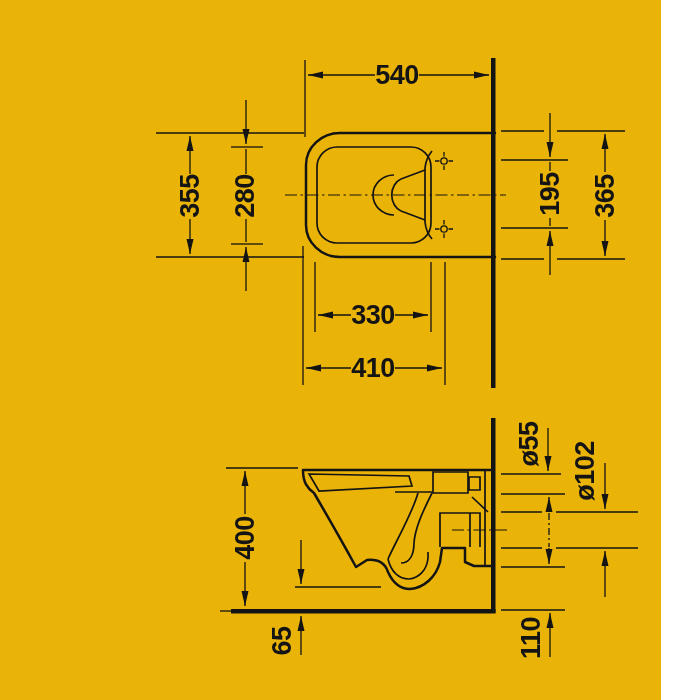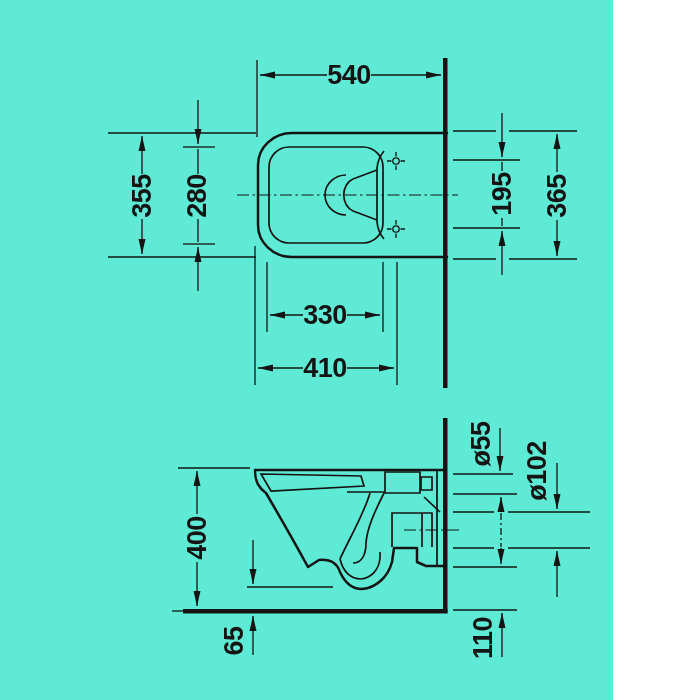--- a/index.html
+++ b/index.html
@@ -1,16 +1,16 @@
 <!DOCTYPE html>
 <html><head>
 <meta charset="utf-8">
 <style>
   html,body{margin:0;padding:0;background:#ffffff;}
-  .canvas{position:relative;width:613px;height:700px;background:#5eead4;overflow:hidden;}
+  .canvas{position:relative;width:613px;height:700px;background:#eab308;overflow:hidden;padding-left:48px;}
   svg{display:block;}
   svg text{
     font-family:"Liberation Sans", sans-serif;
     font-weight:bold;
     font-size:27px;
     letter-spacing:-0.5px;
     fill:#141414;
   }
   .thin{stroke:#141414;stroke-width:1.3;fill:none;}
   .med{stroke:#141414;stroke-width:1.7;fill:none;}

